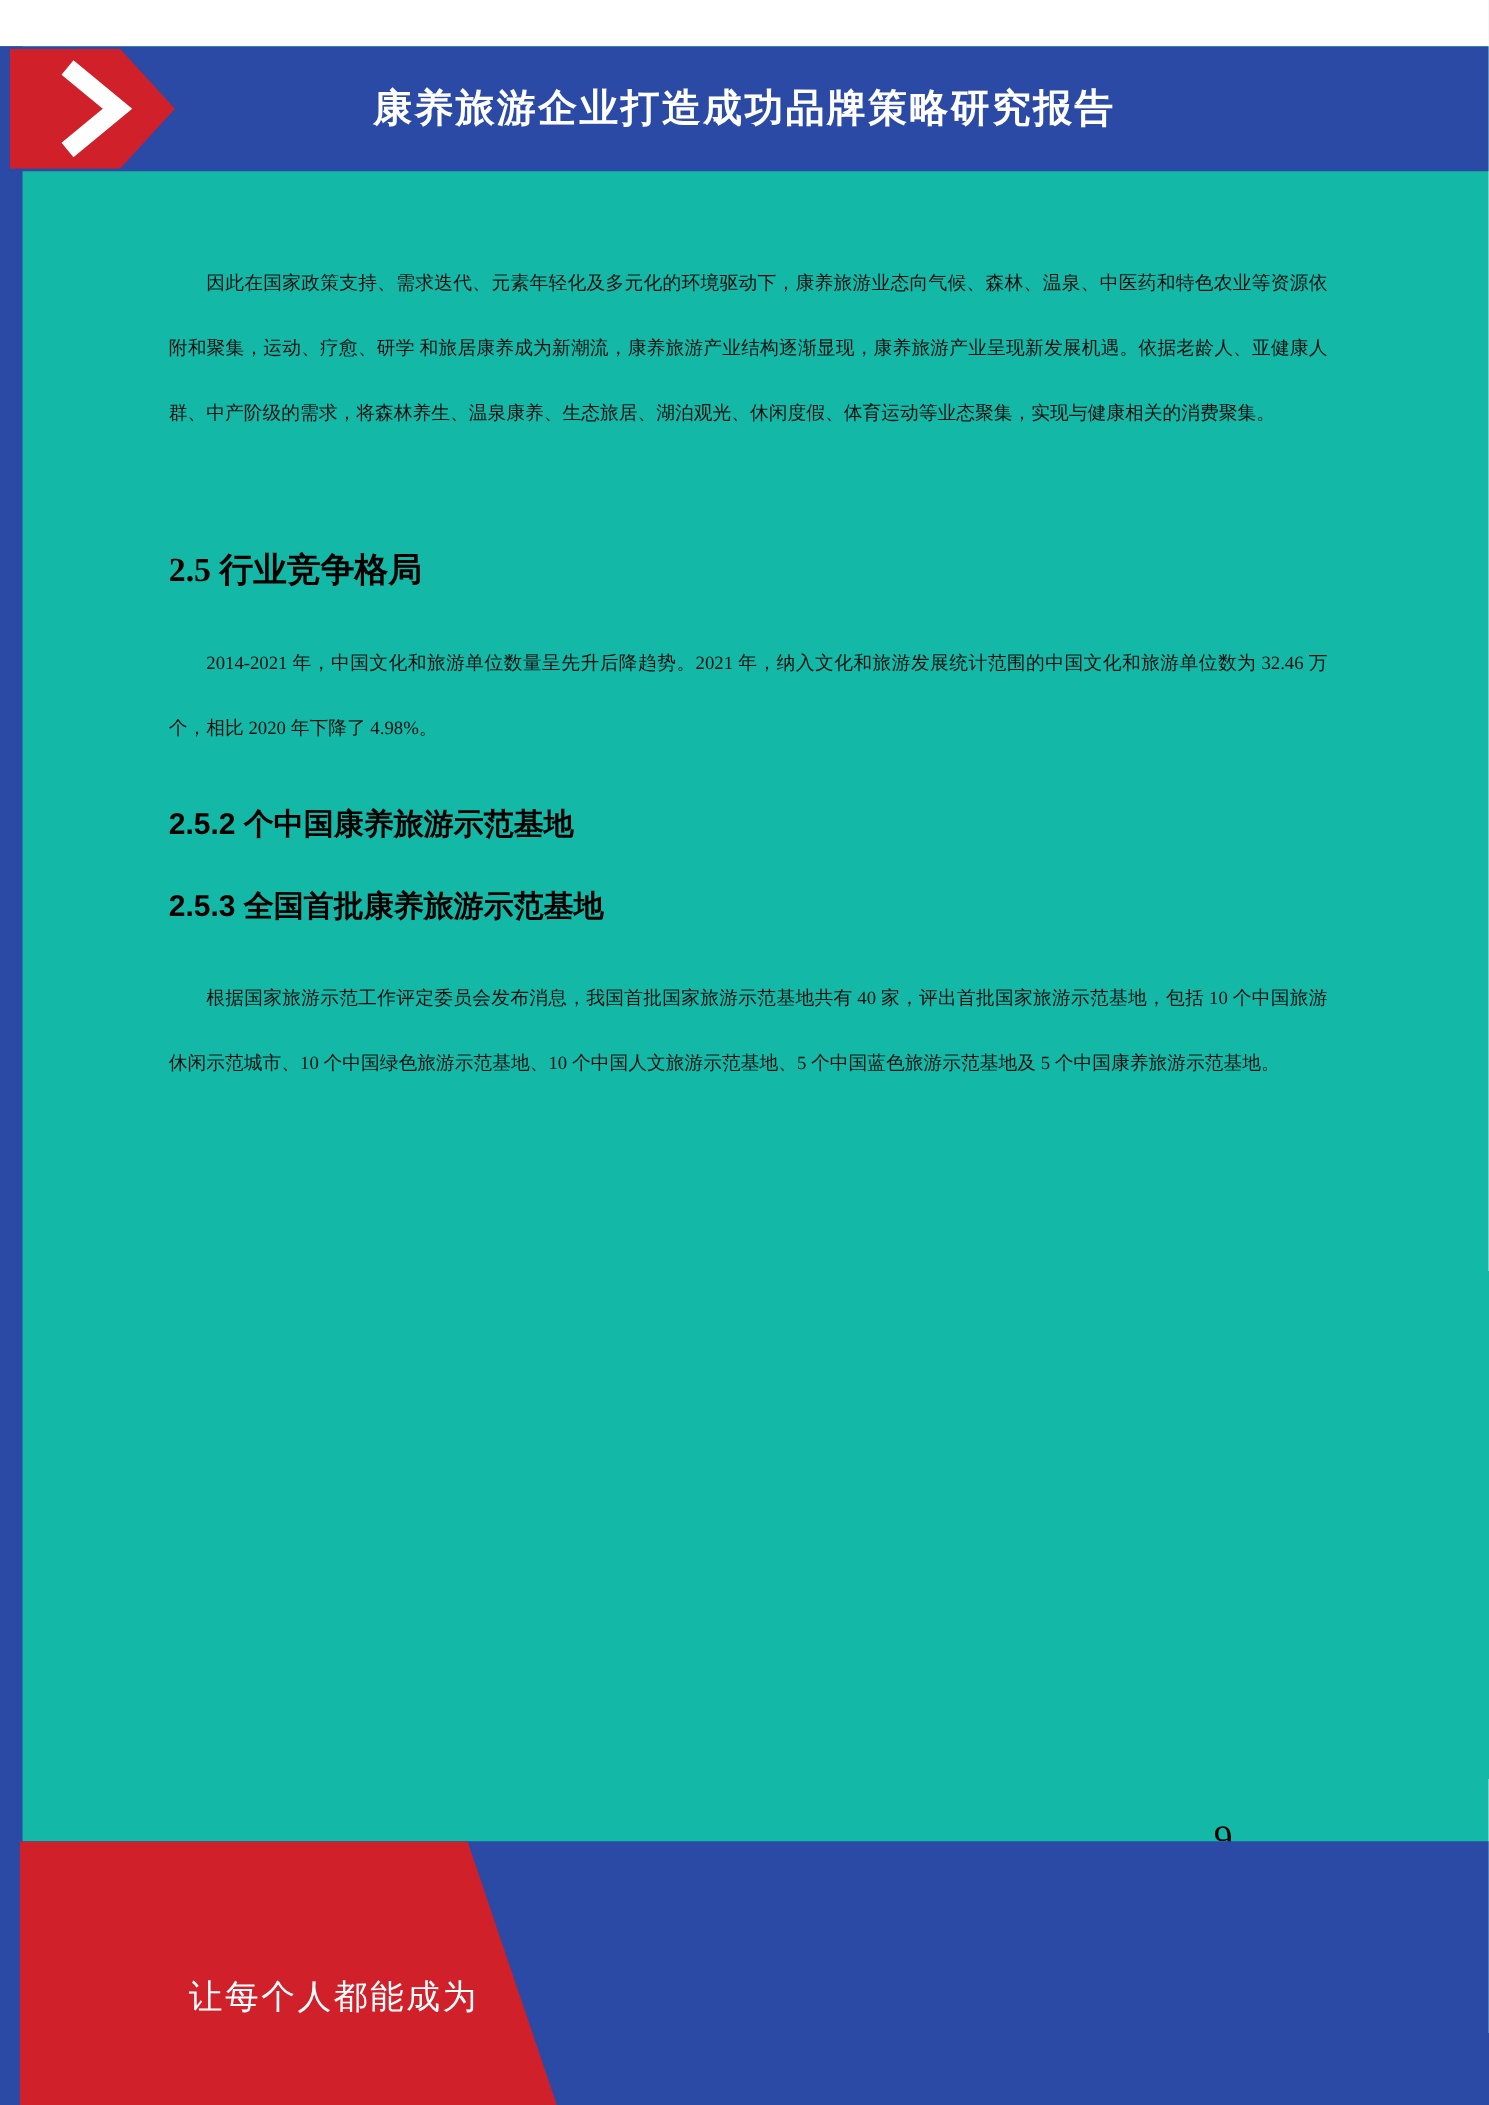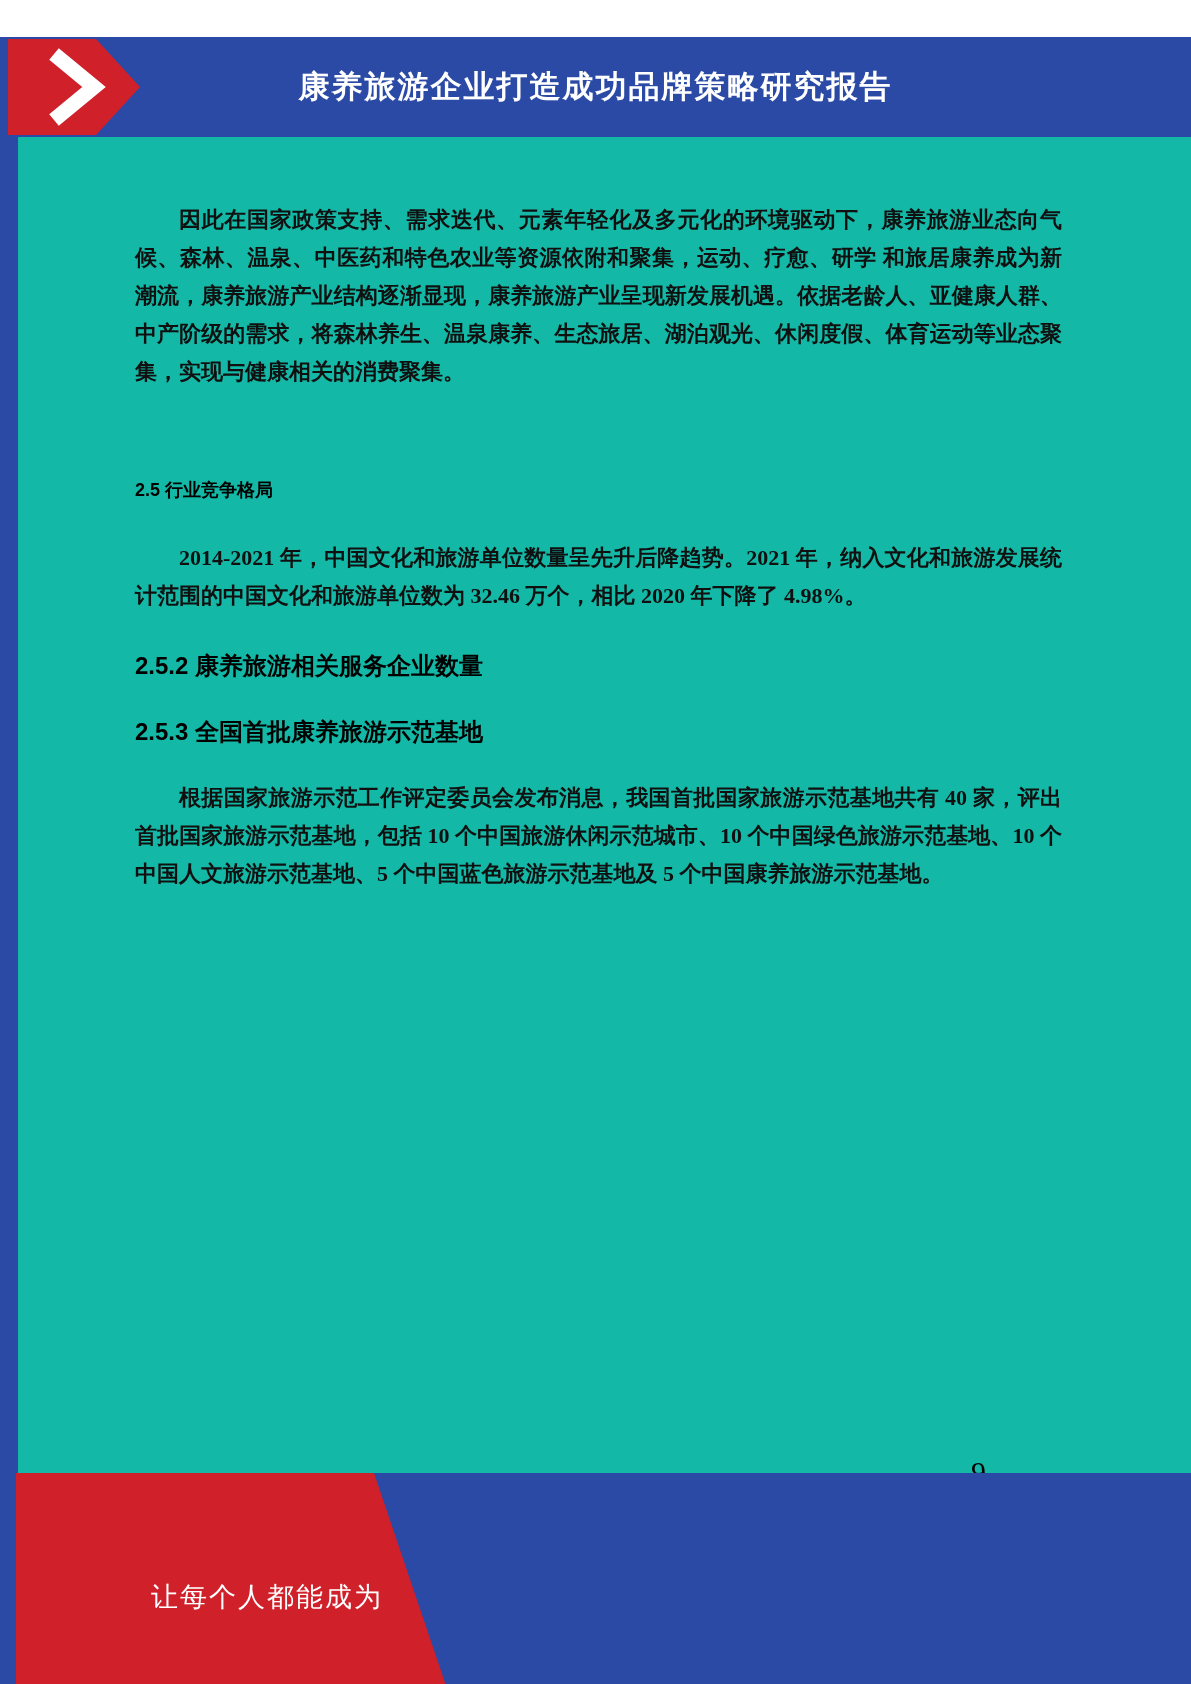--- a/index.html
+++ b/index.html
@@ -34,28 +34,27 @@
   }
   .arrow-badge {
     position:absolute; left:8px; top:2px; width:132px; height:96px;
   }
   
   .content {
     position:absolute; left:18px; top:100px; right:0;
     padding:0 129px 0 117px;
   }
   p.body-par {
-    font-size:22px; line-height:38px;
+    font-size:15px; line-height:52px;
     text-align:justify; text-indent:2em;
     color:#101010;
-    font-weight:bold;
   }
   .h2 {
-    font-family:Liberation Sans, sans-serif;
-    font-weight:bold; font-size:18px; line-height:34px; color:#000;
+    font-family:Liberation Serif, serif;
+    font-weight:bold; font-size:27px; line-height:34px; color:#000;
   }
   .h3 {
     font-family:"Liberation Sans", sans-serif;
     font-weight:bold; font-size:24px; line-height:30px; color:#000;
   }
   .mt-intro { margin-top:64px; }
   .mt-h2a   { margin-top:82px; }
   .mt-h3a   { margin-top:50px; }
   .mt-p     { margin-top:32px; }
   .mt-h3b   { margin-top:36px; }
@@ -111,21 +110,21 @@
     <h1 class="title">康养旅游企业打造成功品牌策略研究报告</h1>
   </header>
 
   <main class="content">
     <p class="body-par mt-intro">因此在国家政策支持、需求迭代、元素年轻化及多元化的环境驱动下，康养旅游业态向气候、森林、温泉、中医药和特色农业等资源依附和聚集，运动、疗愈、研学 和旅居康养成为新潮流，康养旅游产业结构逐渐显现，康养旅游产业呈现新发展机遇。依据老龄人、亚健康人群、中产阶级的需求，将森林养生、温泉康养、生态旅居、湖泊观光、休闲度假、体育运动等业态聚集，实现与健康相关的消费聚集。</p>
 
     <h2 class="h2 mt-h2a">2.5 行业竞争格局</h2>
 
     <p class="body-par mt-p">2014-2021 年，中国文化和旅游单位数量呈先升后降趋势。2021 年，纳入文化和旅游发展统计范围的中国文化和旅游单位数为 32.46 万个，相比 2020 年下降了 4.98%。</p>
 
-    <h3 class="h3 mt-h3b">2.5.2 康养旅游相关服务企业数量</h3>
+    <h3 class="h3 mt-h3b">2.5.2 个中国康养旅游示范基地</h3>
 
     <h3 class="h3 mt-h3b">2.5.3 全国首批康养旅游示范基地</h3>
     <p class="body-par mt-p">根据国家旅游示范工作评定委员会发布消息，我国首批国家旅游示范基地共有 40 家，评出首批国家旅游示范基地，包括 10 个中国旅游休闲示范城市、10 个中国绿色旅游示范基地、10 个中国人文旅游示范基地、5 个中国蓝色旅游示范基地及 5 个中国康养旅游示范基地。</p>
 
   </main>
 
   <div class="page-number">9</div>
 
   <footer class="footer">
     <div class="footer-red">

